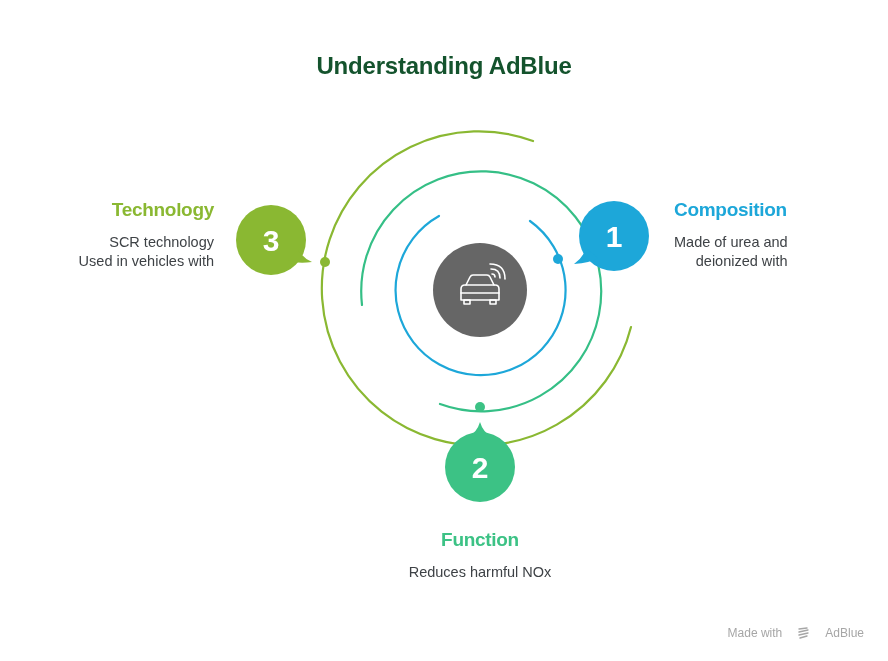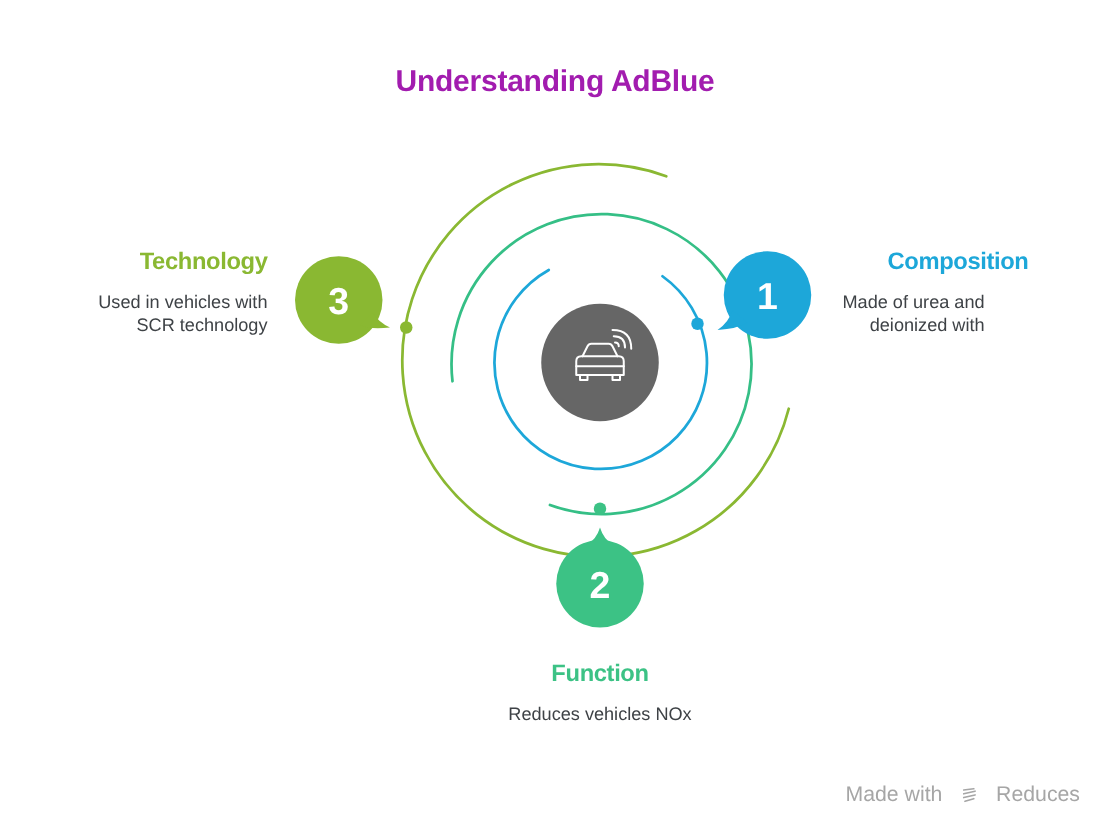--- a/index.html
+++ b/index.html
@@ -1,27 +1,27 @@
 <!DOCTYPE html>
 <html><head>
   <meta charset="utf-8">
   <style>
     html, body { margin: 0; padding: 0; background: #ffffff; }
     body { width: 888px; height: 661px; position: relative; overflow: hidden; font-family: "Liberation Sans", "DejaVu Sans", sans-serif; }
-    .title { position: absolute; left: 0; width: 888px; top: 52px; text-align: center; font-size: 24px; font-weight: bold; color: #a21caf; letter-spacing: -0.2px; }
+    .title { position: absolute; left: 0; width: 888px; top: 52px; text-align: center; font-size: 24px; font-weight: bold; color: #14532d; letter-spacing: -0.2px; }
     svg.diagram { position: absolute; left: 0; top: 0; }
     .heading { position: absolute; font-size: 19px; font-weight: bold; letter-spacing: -0.3px; }
     .desc { position: absolute; font-size: 14.5px; line-height: 19px; color: #3e4246; }
-    .h1 { left: 674px; top: 199px; color: #1da7d9; margin-left: 36px; }
+    .h1 { left: 674px; top: 199px; color: #1da7d9; }
     .d1 { left: 674px; top: 233px; text-align: right; }
     .h3 { right: 674px; top: 199px; color: #8ab832; text-align: left; }
     .d3 { right: 674px; top: 233px; text-align: right; }
     .h2 { left: 0; width: 960px; top: 529px; color: #3cc285; text-align: center; }
     .d2 { left: 378px; width: 204px; top: 563px; text-align: center; }
-    .footer { position: absolute; right: 24px; top: 626px; font-size: 17px; color: #a6a6a6; display: flex; align-items: center; gap: 16px; }
+    .footer { position: absolute; right: 24px; top: 626px; font-size: 12px; color: #a6a6a6; display: flex; align-items: center; gap: 16px; }
     .footer svg { display: block; }
   </style>
 </head>
 <body>
 
 <div class="title">Understanding AdBlue</div>
 
 <svg class="diagram" width="888" height="661" viewBox="0 0 888 661">
   <defs>
     <linearGradient id="gMid" x1="0" y1="0" x2="1" y2="1">
@@ -75,28 +75,28 @@
 </svg>
 
 <div class="heading h1">Composition</div>
 <div class="desc d1">
   <div>Made of urea and</div>
   <div>deionized with</div>
 </div>
 
 <div class="heading h3">Technology</div>
 <div class="desc d3">
+  <div>SCR technology</div>
   <div>Used in vehicles with</div>
-  <div>SCR technology</div>
 </div>
 
 <div class="heading h2">Function</div>
 <div class="desc d2">
-  <div>Reduces vehicles NOx</div>
+  <div>Reduces harmful NOx</div>
 </div>
 
 <div class="footer">
   <span>Made with</span>
   <svg width="11" height="12" viewBox="0 0 11 12">
     <path d="M1 2 L9 1 M1 5 L10 3 M1 8 L10 6 M2 11 L9 9" stroke="#a6a6a6" stroke-width="1.4" fill="none" stroke-linecap="round"></path>
   </svg>
-  <span>Reduces</span>
+  <span>AdBlue</span>
 </div>
 
 </body></html>

